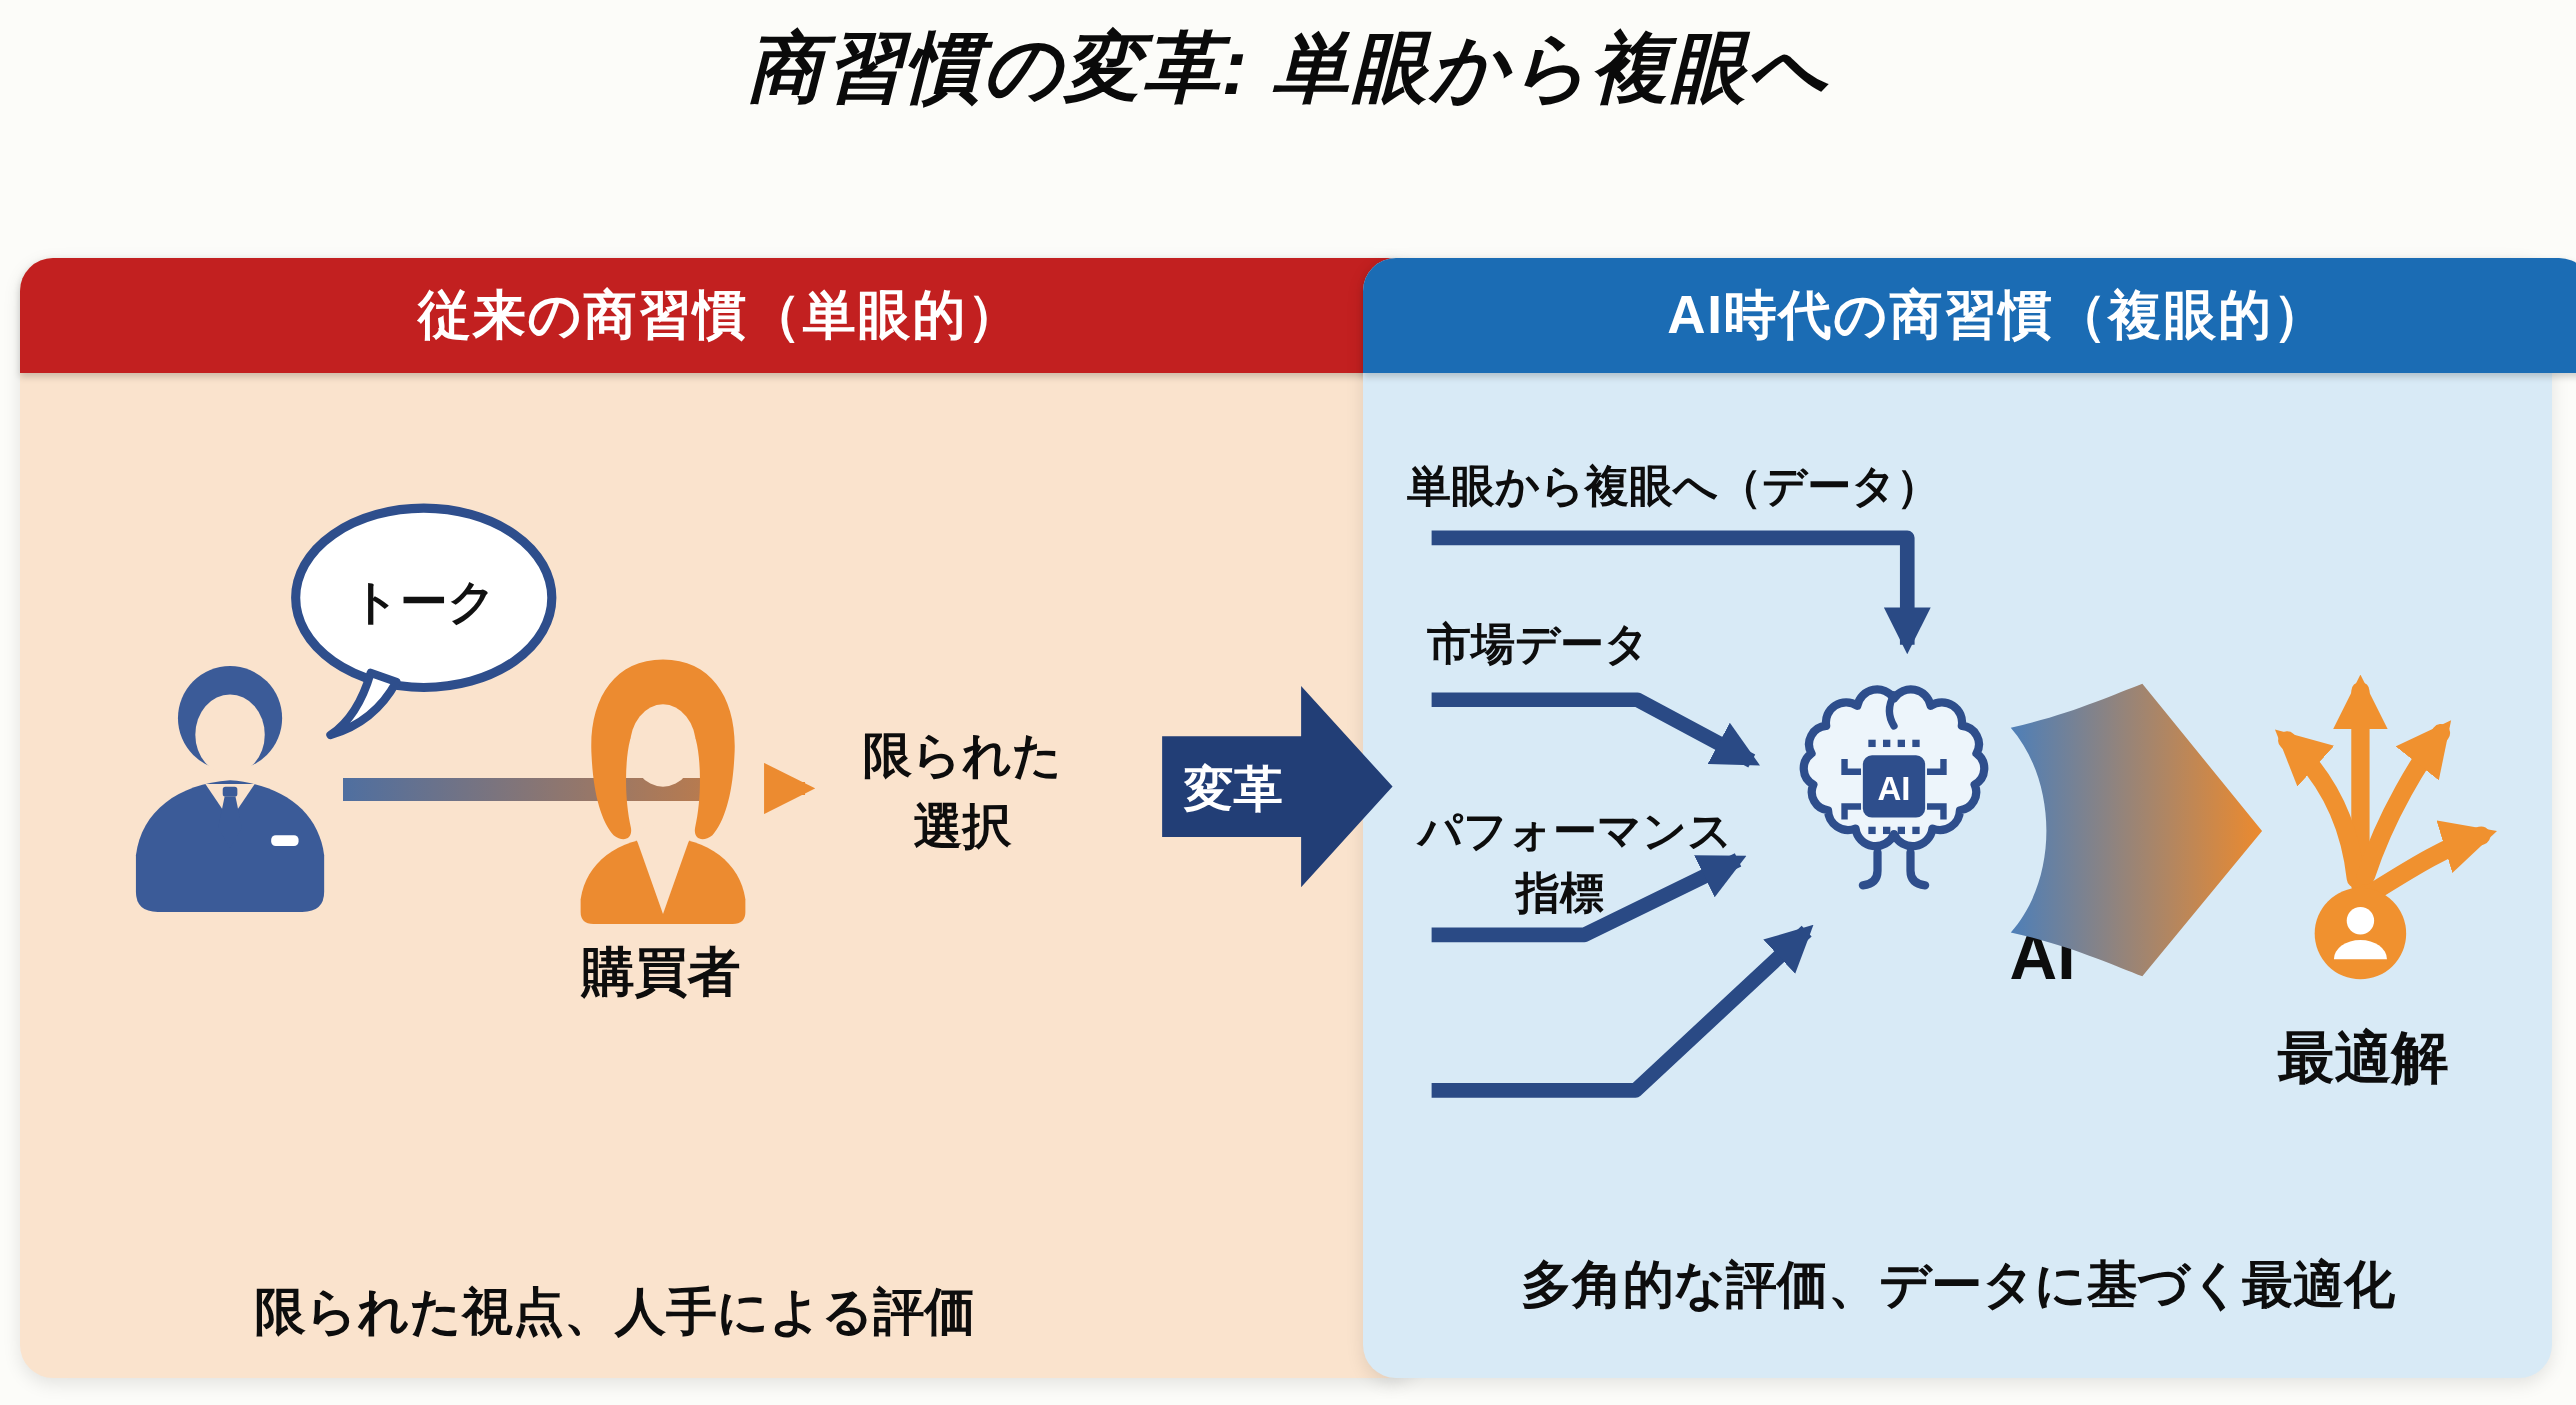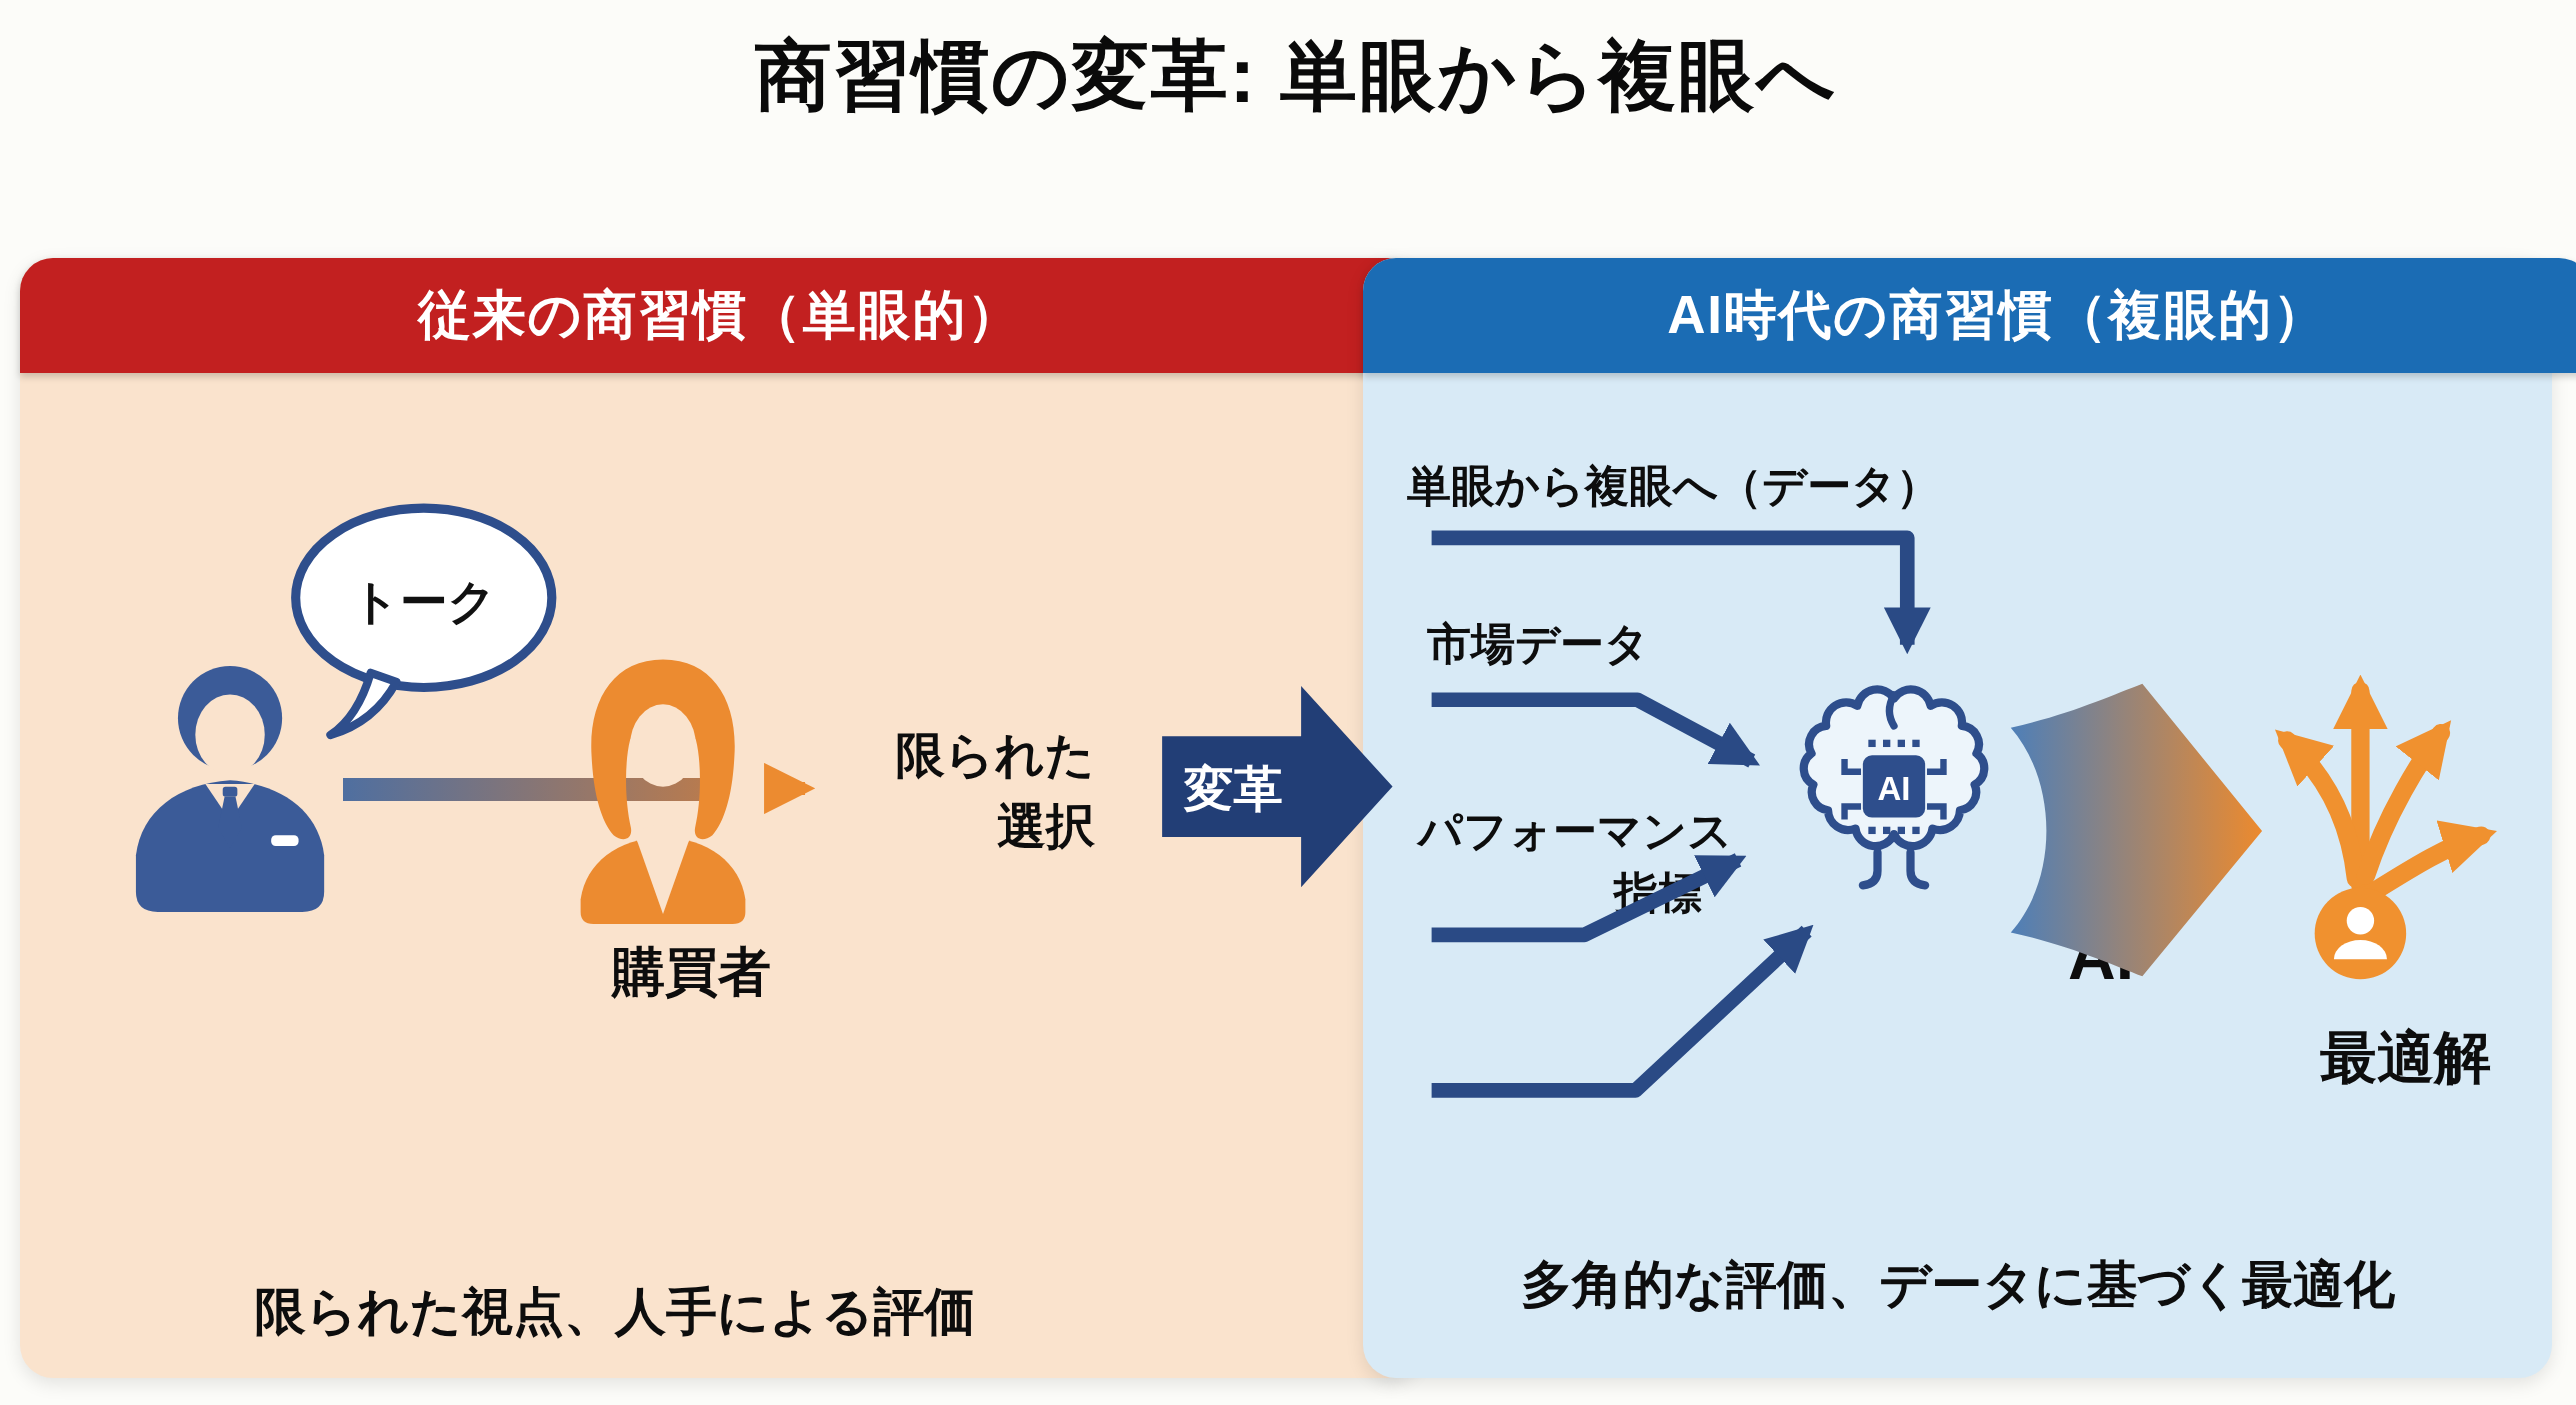--- a/index.html
+++ b/index.html
@@ -4,35 +4,35 @@
 <style>
   html,body{margin:0;padding:0;background:#fff;}
   .stage{
     position:relative;width:2576px;height:1405px;overflow:hidden;
     background:#FCFCF9;
     font-family:"Liberation Sans","DejaVu Sans",sans-serif;
     color:#0d0d0d;
   }
   .title{
     position:absolute;left:1288px;top:16.5px;transform:translateX(-50%);
-    margin:8px;font-size:77px;font-weight:900;letter-spacing:1.8px;color:#0a0a0a;white-space:nowrap;
+    margin:0;font-size:77px;font-weight:900;letter-spacing:1.8px;color:#0a0a0a;white-space:nowrap;font-style:italic;
   }
   .panel{position:absolute;top:258px;height:1120px;border-radius:33px;box-shadow:0 5.5px 18.3px rgba(0,0,0,.10);}
   .panel.left{left:20px;width:1400px;background:#FAE3CD;}
   .panel.right{left:1363px;width:1189px;background:#D8EAF6;}
   .panel-header{
     position:absolute;left:0;top:0;width:100%;height:115px;border-radius:33px 33px 0 0;
     display:flex;align-items:center;justify-content:center;
     color:#fff;font-size:53px;font-weight:800;letter-spacing:1.8px;
     box-shadow:0 3.7px 7.3px rgba(0,0,0,.18);
   }
   .panel-header.red{background:#C22020;}
   .panel-header.blue{background:#1B6CB4;padding-left:40px;}
   .lbl{position:absolute;font-weight:800;white-space:nowrap;}
-  .center{text-align:right;}
+  .center{text-align:center;}
   .caption{position:absolute;left:37px;width:1116px;text-align:center;font-size:51px;font-weight:800;}
   .grad-bar{position:absolute;height:23px;background:linear-gradient(90deg,#4F6FA0,#B97B4E);}
   svg{display:block;}
   .abs{position:absolute;}
 </style>
 </head>
 <body>
 
 <div class="stage">
 

